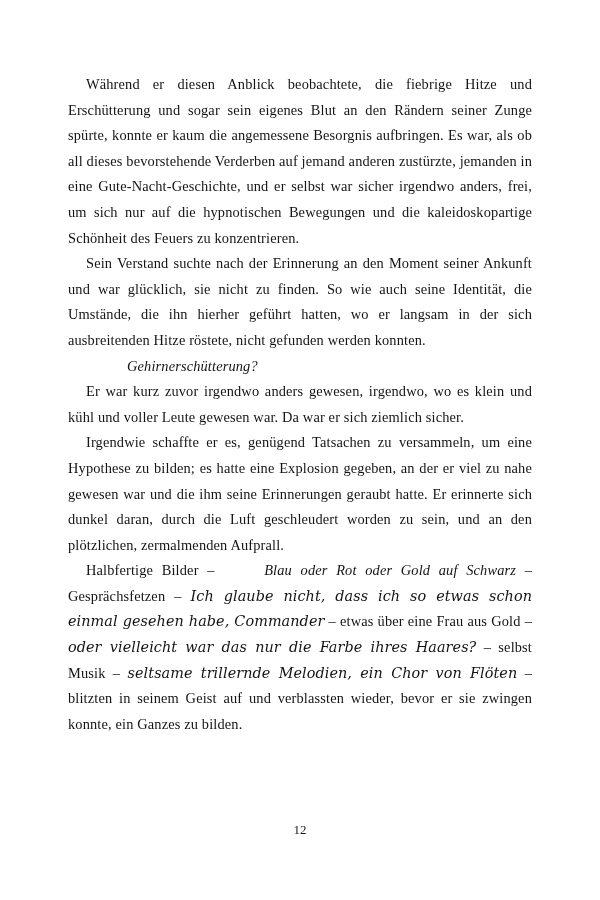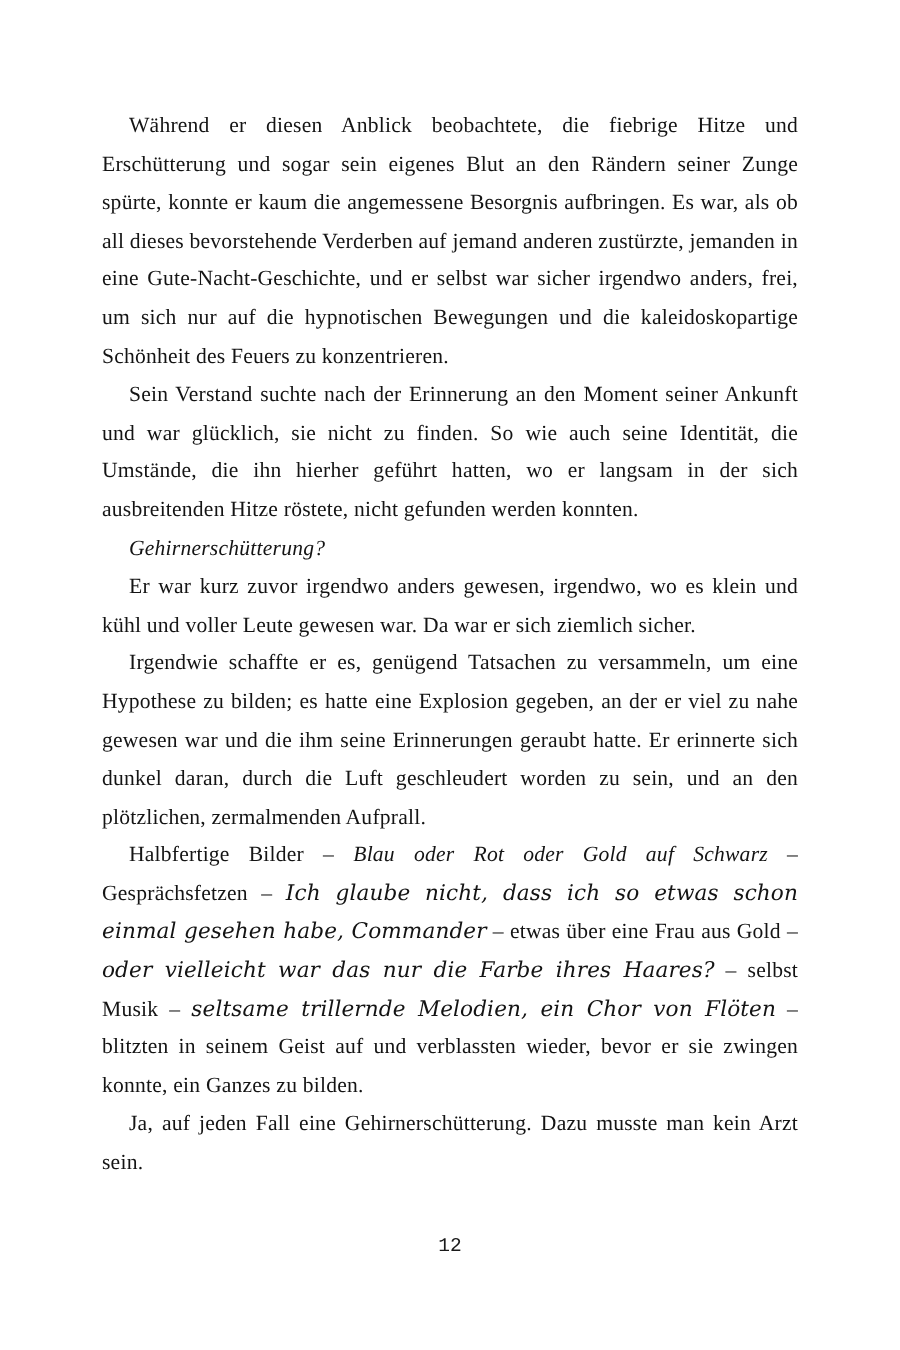--- a/index.html
+++ b/index.html
@@ -29,44 +29,44 @@
     text-justify: inter-word;
     color: #141414;
     letter-spacing: 0.01em;
   }
   .textblock p {
     margin: 0;
     text-indent: 18px;
   }
   .italic {
     font-style: italic;
+    margin-left: 41px;
   }
   .script {
     font-style: italic;
     font-family: "DejaVu Serif", "Liberation Serif", serif;
     letter-spacing: 0.005em;
   }
   .folio {
     position: absolute;
     left: 0;
     right: 0;
     bottom: 62px;
     text-align: center;
     font-size: 13px;
     color: #1a1a1a;
-    font-family: Liberation Mono, monospace;
+    font-family: Liberation Serif, serif;
   }
 </style>
 </head>
 <body>
 
 <div class="page">
   <div class="textblock" id="textblock">
       <p><span>Während er diesen Anblick beobachtete, die fiebrige Hitze und Erschütterung und sogar sein eigenes Blut an den Rändern seiner Zunge spürte, konnte er kaum die angemessene Besorgnis aufbringen. Es war, als ob all dieses bevorstehende Verderben auf jemand anderen zustürzte, jemanden in eine Gute-Nacht-Geschichte, und er selbst war sicher irgendwo anders, frei, um sich nur auf die hypnotischen Bewegungen und die kaleidoskopartige Schönheit des Feuers zu konzentrieren.</span></p>
       <p><span>Sein Verstand suchte nach der Erinnerung an den Moment seiner Ankunft und war glücklich, sie nicht zu finden. So wie auch seine Identität, die Umstände, die ihn hierher geführt hatten, wo er langsam in der sich ausbreitenden Hitze röstete, nicht gefunden werden konnten.</span></p>
       <p><span class="italic">Gehirnerschütterung?</span></p>
       <p><span>Er war kurz zuvor irgendwo anders gewesen, irgendwo, wo es klein und kühl und voller Leute gewesen war. Da war er sich ziemlich sicher.</span></p>
       <p><span>Irgendwie schaffte er es, genügend Tatsachen zu versammeln, um eine Hypothese zu bilden; es hatte eine Explosion gegeben, an der er viel zu nahe gewesen war und die ihm seine Erinnerungen geraubt hatte. Er erinnerte sich dunkel daran, durch die Luft geschleudert worden zu sein, und an den plötzlichen, zermalmenden Aufprall.</span></p>
       <p><span>Halbfertige Bilder – </span><span class="italic">Blau oder Rot oder Gold auf Schwarz</span><span> – Gesprächsfetzen – </span><span class="script">Ich glaube nicht, dass ich so etwas schon einmal gesehen habe, Commander</span><span> – etwas über eine Frau aus Gold – </span><span class="script">oder vielleicht war das nur die Farbe ihres Haares?</span><span> – selbst Musik – </span><span class="script">seltsame trillernde Melodien, ein Chor von Flöten</span><span> – blitzten in seinem Geist auf und verblassten wieder, bevor er sie zwingen konnte, ein Ganzes zu bilden.</span></p>
-      <p><span>Ja, auf jeden Fall eine Gehirnerschütterung. Dazu musste man kein Arzt sein.</span></p>
     </div>
   <div class="folio">12</div>
 </div>
 
 </body></html>

